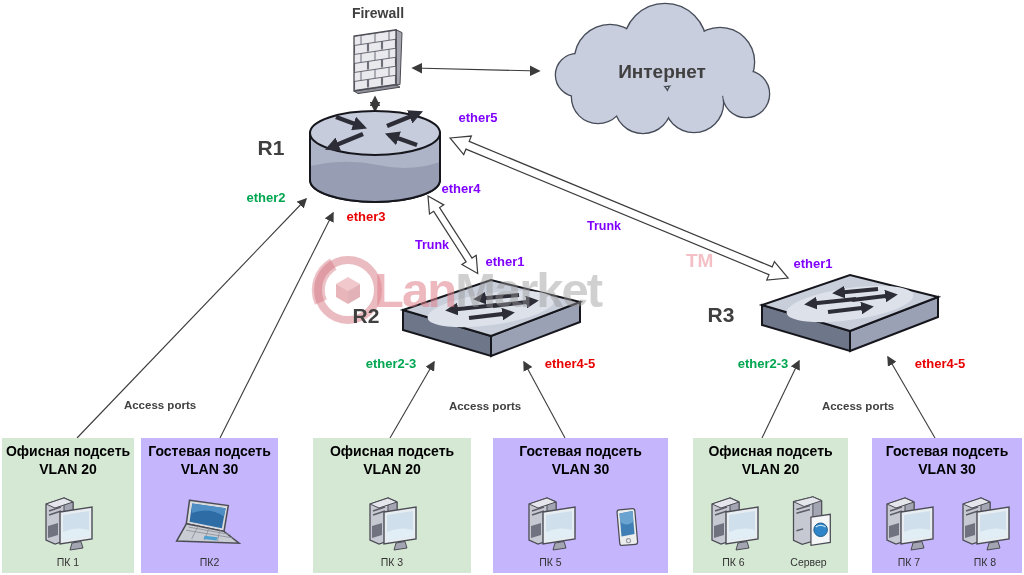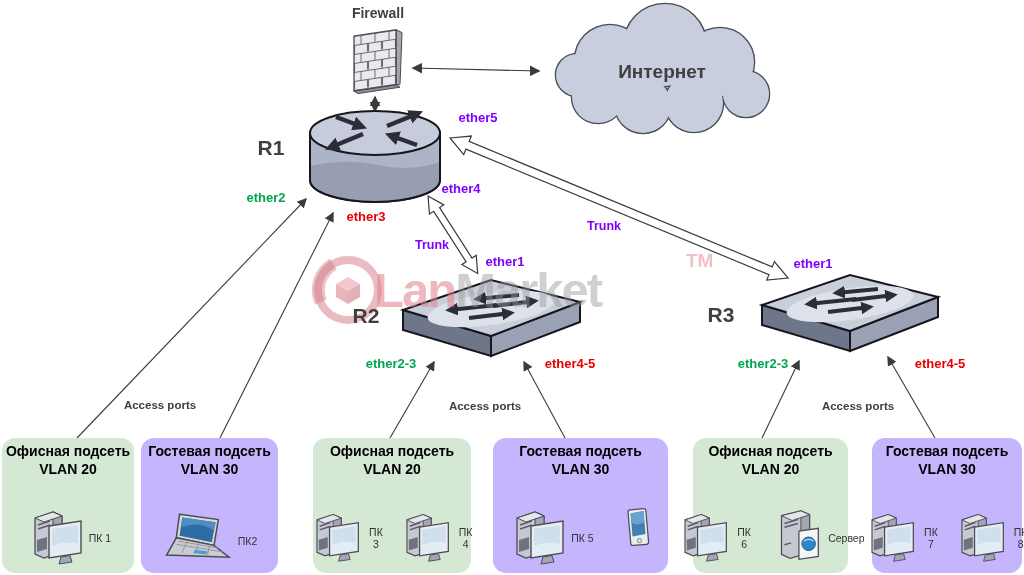--- a/index.html
+++ b/index.html
@@ -23,28 +23,28 @@
   
   .wm{position:absolute;left:0;top:0;width:1024px;height:575px;pointer-events:none;}
   .wm-text{position:absolute;left:374px;top:266px;font-size:49px;font-weight:700;
            letter-spacing:-2px;line-height:1;}
   .wm-lan{color:rgba(222,128,138,.55)}
   .wm-market{color:rgba(150,150,150,.45)}
   .wm-tm{position:absolute;left:686px;top:250px;font-size:19px;font-weight:700;
          color:rgba(235,150,160,.6);text-align:right;}
 
   
-  .subnet{position:absolute;top:438px;height:135px;text-align:center;border-radius:13px;}
+  .subnet{position:absolute;top:438px;height:135px;text-align:center;}
   .subnet.office{background:#d5e8d4;}
   .subnet.guest{background:#c4b5fd;}
   .stitle{padding-top:5px;font-size:14px;font-weight:700;line-height:1.25;color:#000;}
   .devices{position:absolute;left:0;right:0;bottom:5px;display:flex;justify-content:center;
            align-items:flex-end;gap:12px;}
   .subnet.wide-gap .devices{gap:28px;}
-  .device{display:flex;flex-direction:row;align-items:center;}
+  .device{display:flex;flex-direction:column;align-items:center;}
   .dlabel{font-size:10.5px;color:#333;margin-top:2px;font-weight:400;}
   .dev-pc{width:64px;height:62px}
   .dev-laptop{width:76px;height:56px}
   .dev-phone{width:32px;height:50px}
   .dev-server{width:62px;height:62px}
 </style>
 </head>
 <body>
 
 <div class="stage">
@@ -272,26 +272,20 @@
       <div>Офисная подсеть</div>
       <div>VLAN 20</div>
     </div>
     <div class="devices">
       <div class="device">
         <svg class="dev-pc" viewBox="0 0 64 62">
             <use href="#sym-pc"></use>
           </svg>
         <div class="dlabel">ПК 3</div>
       </div>
-      <div class="device">
-        <svg class="dev-pc" viewBox="0 0 64 62">
-            <use href="#sym-pc"></use>
-          </svg>
-        <div class="dlabel">ПК 4</div>
-      </div>
     </div>
   </div>
 
   <div class="subnet guest wide-gap" style="left:493px;width:175px">
     <div class="stitle">
       <div>Гостевая подсеть</div>
       <div>VLAN 30</div>
     </div>
     <div class="devices">
       <div class="device">

